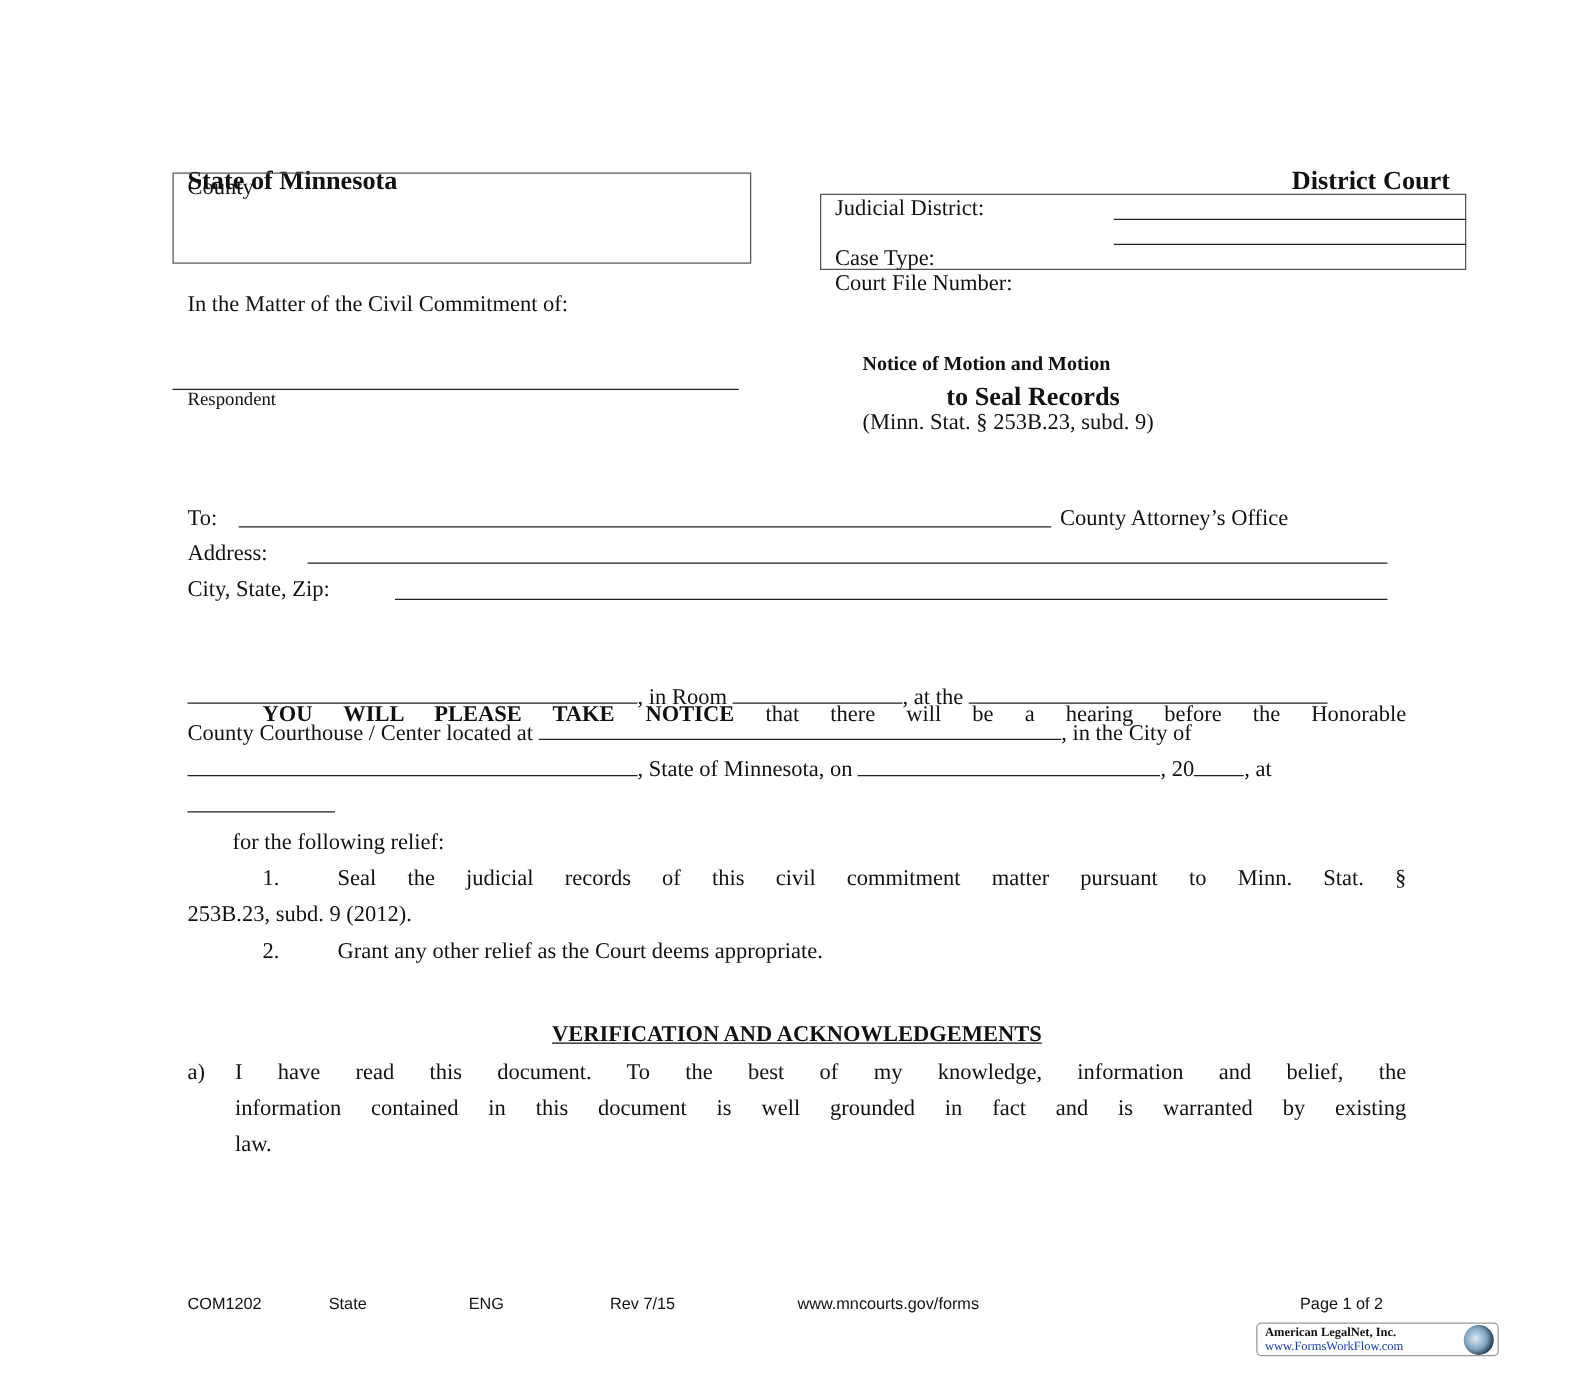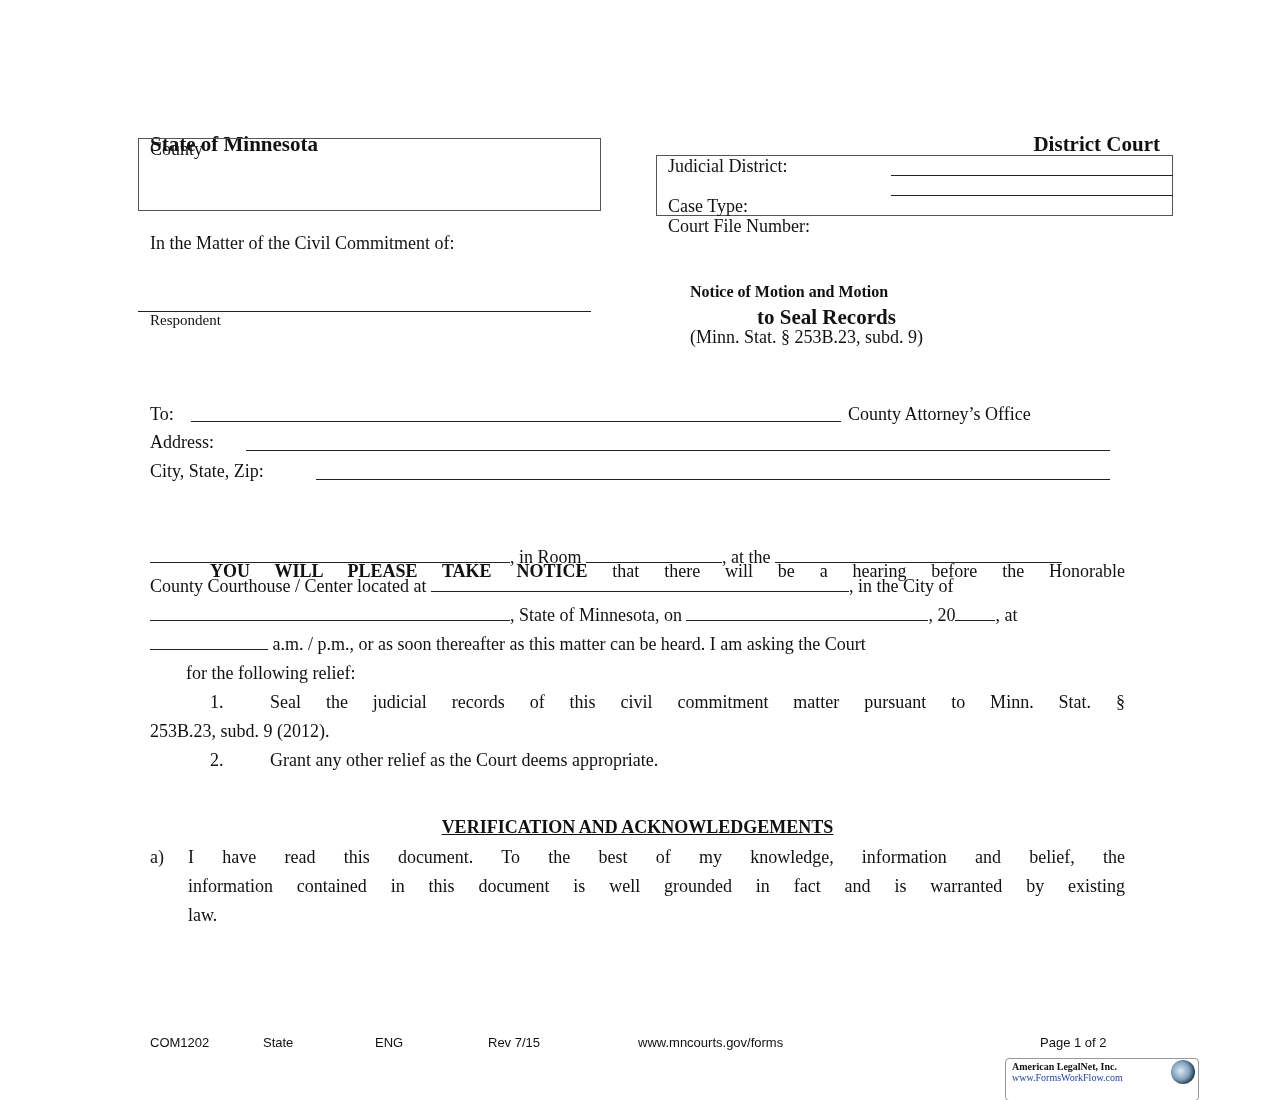--- a/index.html
+++ b/index.html
@@ -8,21 +8,21 @@
   .abs { position:absolute; }
   .bold { font-weight:bold; }
   .hdr { font-size:21px; font-weight:bold; }
   .t18 { font-size:18px; }
   .box { position:absolute; border:1.5px solid #555; box-sizing:border-box; }
   .line { position:absolute; border-bottom:1.3px solid #222; height:0; }
   .blank { display:inline-block; border-bottom:1.3px solid #222; height:14px; vertical-align:baseline; }
   .para { position:absolute; left:150px; width:975px; font-size:18px; line-height:29px; }
   .justify { text-align:justify; text-align-last:justify; }
   .footer { font-family:"Liberation Sans", "DejaVu Sans", sans-serif; font-size:13px; color:#111; }
-  .logo { position:absolute; left:1005px; top:1058px; width:194px; height:43px; border:1px solid #999;
+  .logo { position:absolute; left:1005px; top:1058px; width:194px; height:27px; border:1px solid #999;
           border-radius:4px; box-sizing:border-box; background:#fff; }
   .logo-name { position:absolute; left:6px; top:2px; font-size:10px; font-weight:bold; font-family:"Liberation Serif", serif; }
   .logo-url { position:absolute; left:6px; top:13px; font-size:10px; color:#1a3fb0; font-family:"Liberation Serif", serif; }
   .globe { position:absolute; right:3px; top:1px; width:24px; height:24px; border-radius:50%;
            background:radial-gradient(circle at 40% 45%, #dfe9f2 0%, #7fa3bf 45%, #1f3347 75%, #0b1520 100%); }
 </style>
 </head>
 <body>
 
 <div class="abs hdr" style="left:150px;top:132px;">State of Minnesota</div>
@@ -68,21 +68,21 @@
 
 <div class="para" style="top:572px;">
   <span>County Courthouse / Center located at </span><span class="blank" style="width:418px;"></span><span>,  in  the  City  of</span>
 </div>
 
 <div class="para" style="top:601px;">
   <span class="blank" style="width:360px;"></span><span>, State of Minnesota, on </span><span class="blank" style="width:242px;"></span><span>, 20</span><span class="blank" style="width:40px;"></span><span>, at</span>
 </div>
 
 <div class="para" style="top:630px;">
-  <span class="blank" style="width:118px;"></span><span> a.m. / p.m., or as soon thereafter as this matter can be heard.  I am asking the Court</span>
+  <span class="blank" style="width:118px;"></span>
 </div>
 
 <div class="para" style="top:659px;margin-left:36px;">for the following relief:</div>
 
 <div class="abs t18" style="left:210px;top:688px;line-height:29px;">1.</div>
 <div class="abs t18 justify" style="left:270px;top:688px;width:855px;line-height:29px;">Seal the judicial records of this civil commitment matter pursuant to Minn. Stat. §</div>
 <div class="para" style="top:717px;">253B.23, subd. 9 (2012).</div>
 
 <div class="abs t18" style="left:210px;top:746px;line-height:29px;">2.</div>
 <div class="abs t18" style="left:270px;top:746px;line-height:29px;">Grant any other relief as the Court deems appropriate.</div>

